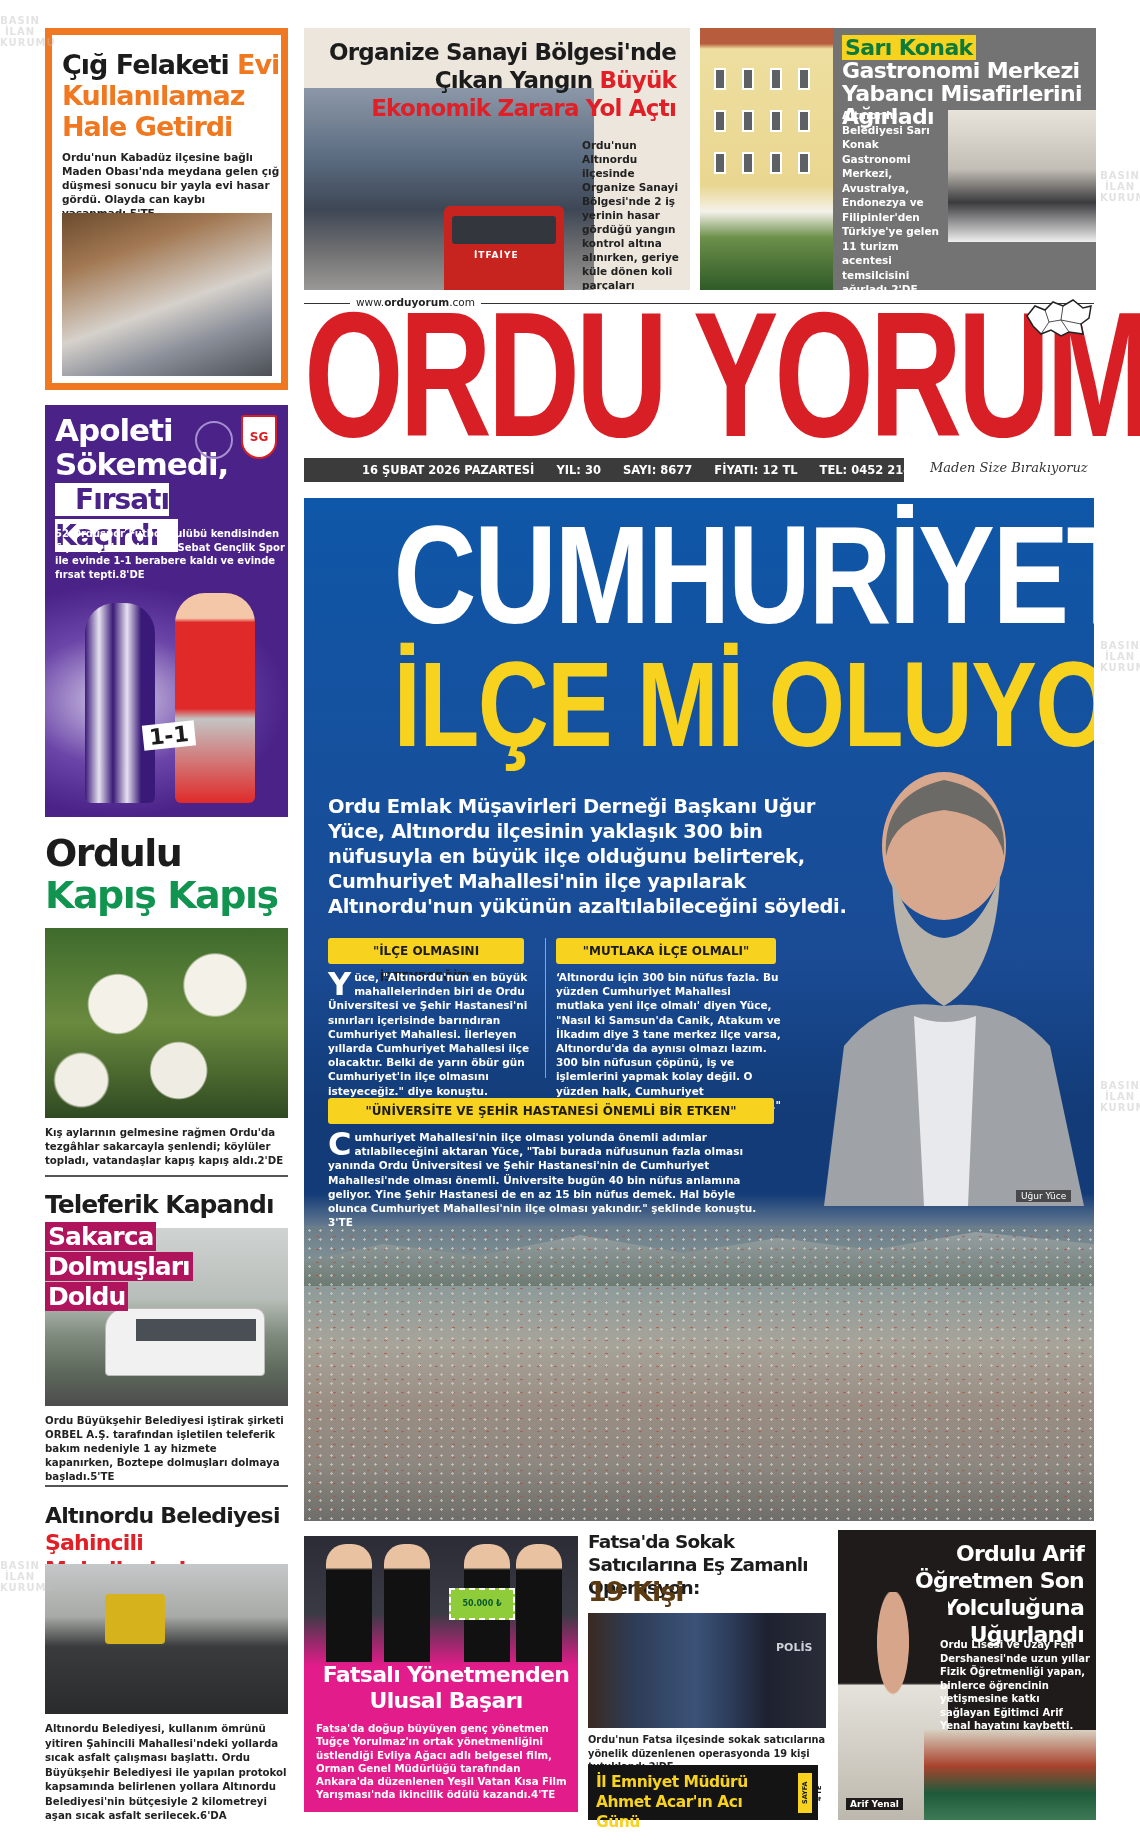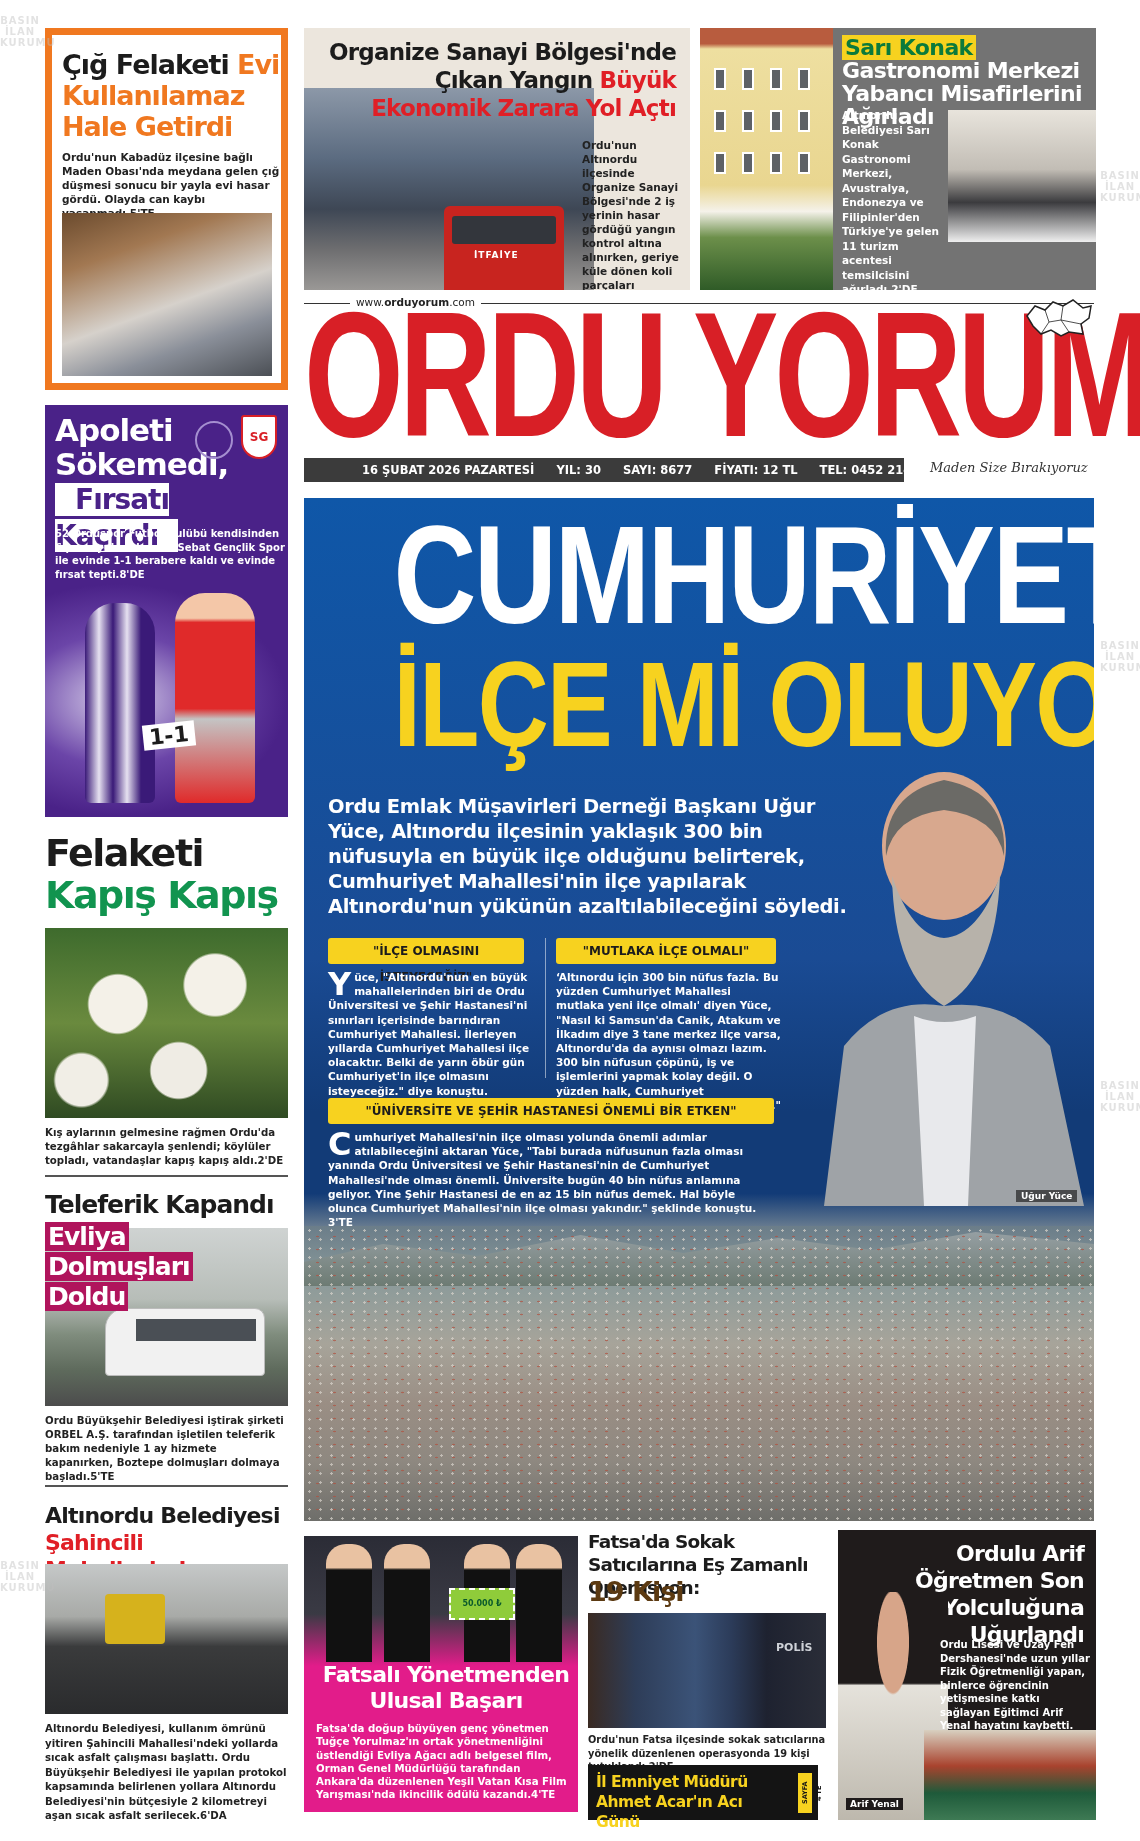--- a/index.html
+++ b/index.html
@@ -45,21 +45,21 @@
   #datebar .bar { position: absolute; left: 0; top: 0; width: 600px; height: 24px; background: #3b3b3b; color: #fff; font-size: 11.5px; font-weight: bold; line-height: 24px; white-space: nowrap; padding-left: 58px; }
   #datebar .bar span { margin-right: 18px; }
   #datebar .slogan { position: absolute; left: 626px; top: 2px; font-family: "DejaVu Serif", serif; font-style: italic; font-size: 13px; color: #333; }
 
   
   #main { left: 304px; top: 498px; width: 790px; height: 1023px; background: linear-gradient(180deg,#0f57a8 0%,#1a4b94 45%,#123b77 60%,#123b77 68%,#7b8a95 72%,#9c9e96 100%); overflow: hidden; }
   #main .h-cum { position: absolute; left: 22px; top: 12px; width: 750px; text-align: center; font-family: "Liberation Sans", sans-serif; font-weight: bold; color: #fff; font-size: 140px; line-height: 130px; transform: scaleX(0.82); transform-origin: center top; letter-spacing: -3px; white-space: nowrap; }
   #main .h-ilce { position: absolute; left: 22px; top: 150px; width: 750px; text-align: center; font-family: "Liberation Sans", sans-serif; font-weight: bold; color: #f7d21f; font-size: 120px; line-height: 112px; transform: scaleX(0.82); transform-origin: center top; letter-spacing: -2px; white-space: nowrap; }
   #main .lead { position: absolute; left: 24px; top: 296px; width: 540px; color: #fff; font-weight: bold; font-size: 19.5px; line-height: 25px; letter-spacing: -0.4px; }
   #main .portrait { position: absolute; left: 460px; top: 268px; width: 330px; height: 440px; }
-  #main .pname { position: absolute; left: 712px; top: 692px; font-size: 9px; color: #fff; background: rgba(0,0,0,0.55); padding: 1px 5px; font-weight: bold; }
+  #main .pname { position: absolute; left: 712px; top: 692px; font-size: 9px; color: #fff; background: rgba(0,0,0,0.55); padding: 1px 5px; font-weight: normal; }
   .tag { position: absolute; height: 26px; line-height: 26px; background: #f7d21f; color: #1c1c1c; font-weight: bold; text-align: center; font-size: 12px; border-radius: 3px; }
   #main .col1-tag { left: 24px; top: 440px; width: 196px; }
   #main .col2-tag { left: 252px; top: 440px; width: 220px; }
   #main .col1 { position: absolute; left: 24px; top: 472px; width: 214px; color: #fff; font-size: 10.5px; line-height: 14.2px; font-weight: bold; }
   #main .col2 { position: absolute; left: 252px; top: 472px; width: 226px; color: #fff; font-size: 10.5px; line-height: 14.2px; font-weight: bold; }
   #main .sep { position: absolute; left: 241px; top: 440px; width: 1px; height: 140px; background: rgba(255,255,255,0.5); }
   #main .dropcap { float: left; font-size: 32px; line-height: 28px; margin-right: 3px; color: #fff; }
   #main .wide-tag { left: 24px; top: 600px; width: 446px; }
   #main .wide { position: absolute; left: 24px; top: 632px; width: 446px; color: #fff; font-size: 10.5px; line-height: 14.2px; font-weight: bold; }
   #main .aerial { position: absolute; left: 0; top: 728px; width: 790px; height: 295px; background: linear-gradient(180deg,#6b7d89 0%,#8a9a9a 18%,#a7a49a 40%,#9a8e84 60%,#8e8880 80%,#6e6e6a 100%); }
@@ -229,37 +229,37 @@
   <div class="txt">52 Orduspor Futbol Kulübü kendisinden 6 puan yukarıda olan Sebat Gençlik Spor ile evinde 1-1 berabere kaldı ve evinde fırsat tepti.8'DE</div>
   <div class="players">
     <div class="p1"></div>
       <div class="p2"></div>
     <div class="score">1-1</div>
   </div>
 </div>
 
 <div id="sakarca" class="abs">
   <div class="h1">
-      <div class="dark">Felaketi</div>
+      <div class="dark">Ordulu</div>
       <div class="grn">Kapış Kapış</div>
     </div>
   <div class="photo"></div>
   <div class="txt">Kış aylarının gelmesine rağmen Ordu'da tezgâhlar sakarcayla şenlendi; köylüler topladı, vatandaşlar kapış kapış aldı.2'DE</div>
   <div class="rule"></div>
 </div>
 
 <div id="teleferik" class="abs">
   <div class="photo">
       <div class="van">
         <div class="wn"></div>
       </div>
     </div>
   <div class="h1">Teleferik Kapandı</div>
   <div class="h2">
-    <span>Evliya</span><br>
+    <span>Sakarca</span><br>
     <span>Dolmuşları</span><br>
     <span>Doldu</span>
   </div>
   <div class="txt">Ordu Büyükşehir Belediyesi iştirak şirketi ORBEL A.Ş. tarafından işletilen teleferik bakım nedeniyle 1 ay hizmete kapanırken, Boztepe dolmuşları dolmaya başladı.5'TE</div>
   <div class="rule"></div>
 </div>
 
 <div id="asfalt" class="abs">
   <div class="h1">
       <div class="dark">Altınordu Belediyesi</div>

